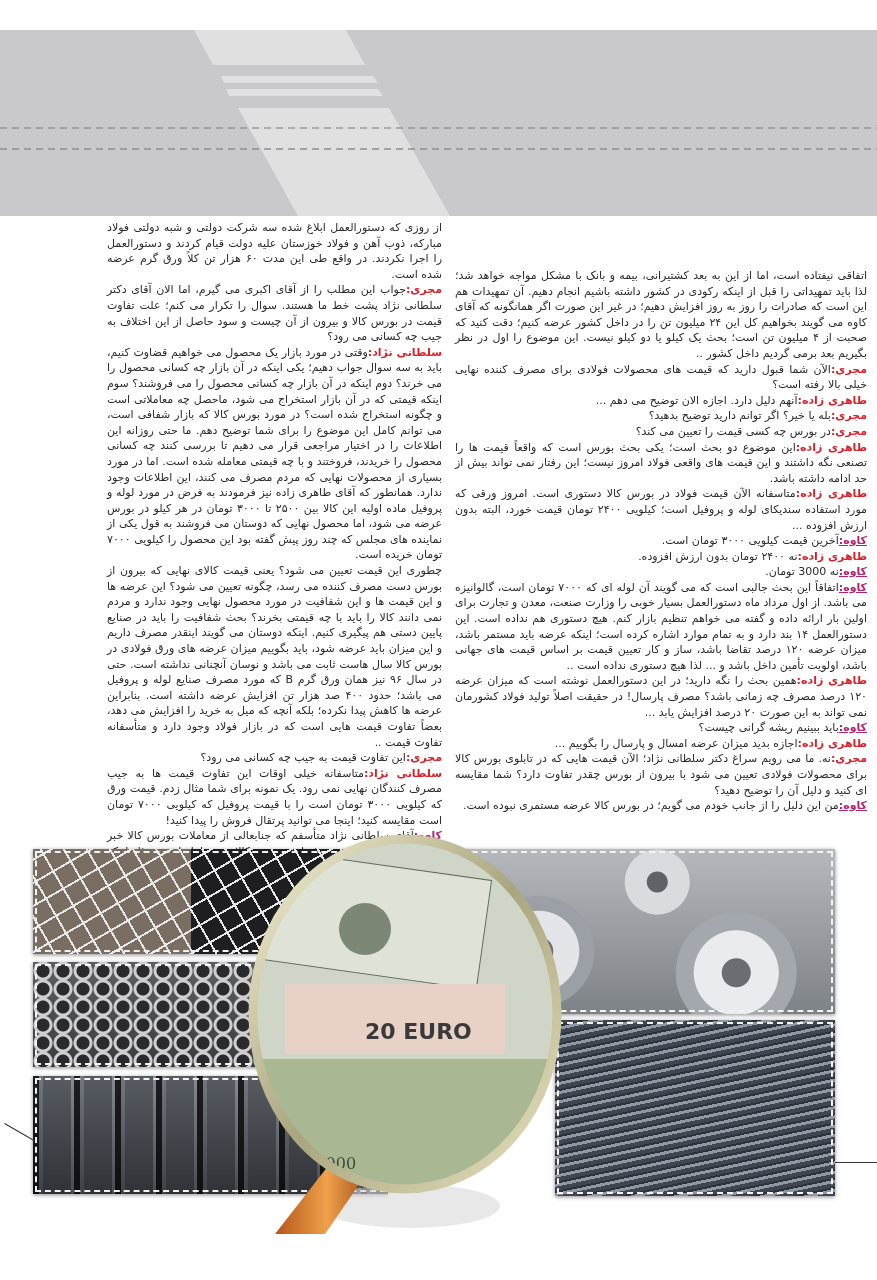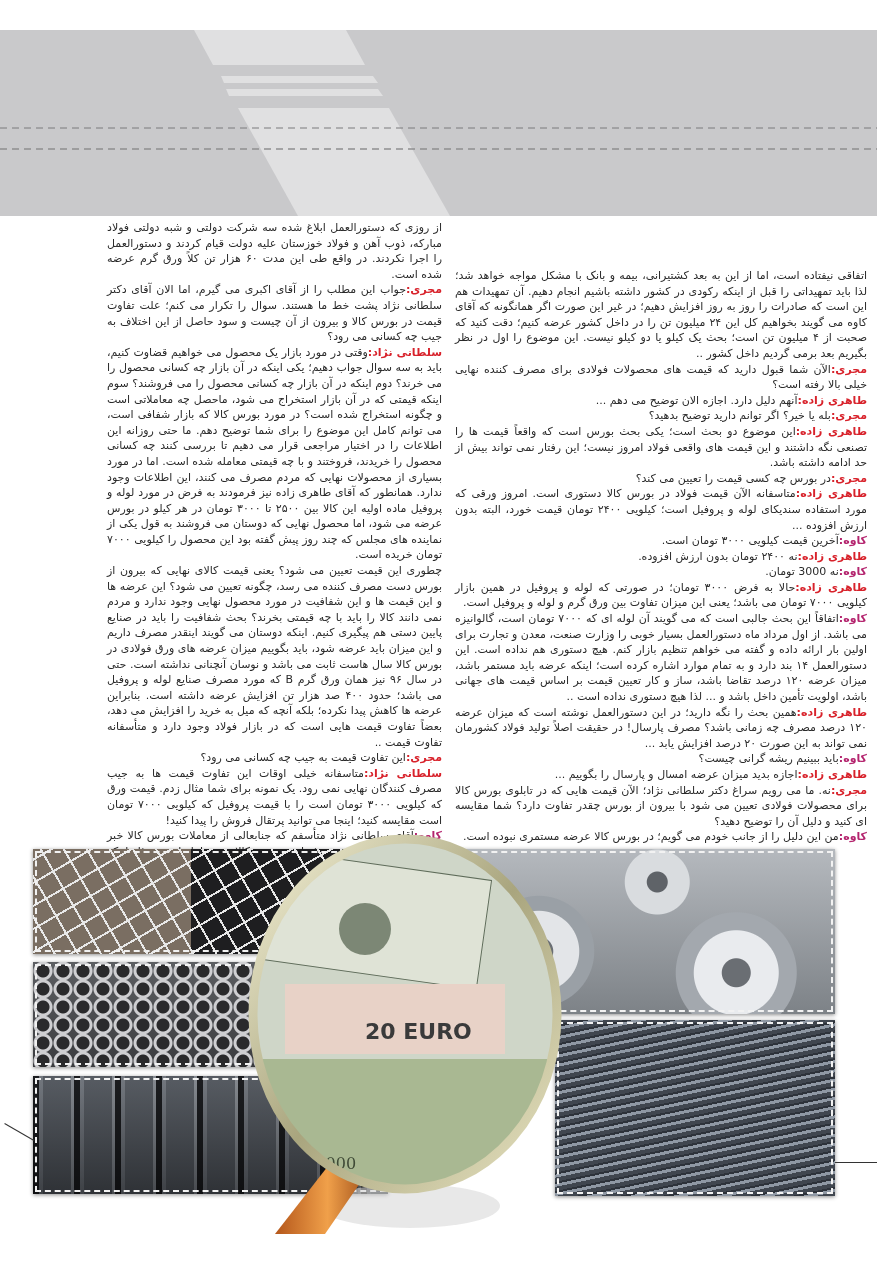--- a/index.html
+++ b/index.html
@@ -10,21 +10,21 @@
   .header-band svg { position: absolute; left: 0; top: 0; }
 
   
   .column { position: absolute; top: 220px; direction: rtl; text-align: justify; text-align-last: right;
             font-size: 11px; line-height: 15.6px; color: #2a2a2a; }
   .col-right { left: 455px; width: 412px; margin-top: 48px; }
   .col-left  { left: 107px; width: 335px; }
   .para { margin: 0; }
   .spk { font-weight: bold; }
   .spk.red { color: #d8222b; }
-  .spk.purple { color: #b4246e; }
+  .spk.purple { color: #b4246e; text-decoration: underline; }
 
   
   .collage { position: absolute; left: 0; top: 824px; width: 756px; height: 410px; }
   .photo { position: absolute; overflow: hidden; box-shadow: 0 1px 4px rgba(0,0,0,0.45); }
   .photo::after { content: ""; position: absolute; inset: 2px; border: 2px dashed #f2f2f2; pointer-events: none; }
 
   .p-square { left: 33px; top: 25px; width: 395px; height: 105px;
     background:
       repeating-linear-gradient(60deg, transparent 0 18px, #e8e8e8 18px 20px),
       repeating-linear-gradient(-30deg, transparent 0 18px, #e8e8e8 18px 20px),
@@ -66,27 +66,26 @@
     <line x1="0" y1="98" x2="877" y2="98" stroke="#7a7a7c" stroke-width="1" stroke-dasharray="7,5"></line>
     <line x1="0" y1="119" x2="877" y2="119" stroke="#8e8e90" stroke-width="1.5" stroke-dasharray="7,5"></line>
   </svg>
 </div>
 
 <div class="column col-right" id="col-right">
     <p class="para"><span>اتفاقی نیفتاده است، اما از این به بعد کشتیرانی، بیمه و بانک با مشکل مواجه خواهد شد؛ لذا باید تمهیداتی را قبل از اینکه رکودی در کشور داشته باشیم انجام دهیم. آن تمهیدات هم این است که صادرات را روز به روز افزایش دهیم؛ در غیر این صورت اگر همانگونه که آقای کاوه می گویند بخواهیم کل این ۲۴ میلیون تن را در داخل کشور عرضه کنیم؛ دقت کنید که صحبت از ۴ میلیون تن است؛ بحث یک کیلو یا دو کیلو نیست. این موضوع را اول در نظر بگیریم بعد برمی گردیم داخل کشور ..</span></p>
     <p class="para"><span class="spk red">مجری:</span><span>الآن شما قبول دارید که قیمت های محصولات فولادی برای مصرف کننده نهایی خیلی بالا رفته است؟</span></p>
     <p class="para"><span class="spk red">طاهری زاده:</span><span>آنهم دلیل دارد. اجازه الان توضیح می دهم ...</span></p>
     <p class="para"><span class="spk red">مجری:</span><span>بله یا خیر؟ اگر توانم دارید توضیح بدهید؟</span></p>
+    <p class="para"><span class="spk red">مجری:</span><span>در بورس چه کسی قیمت را تعیین می کند؟</span></p>
     <p class="para"><span class="spk red">طاهری زاده:</span><span>این موضوع دو بحث است؛ یکی بحث بورس است که واقعاً قیمت ها را تصنعی نگه داشتند و این قیمت های واقعی فولاد امروز نیست؛ این رفتار نمی تواند بیش از حد ادامه داشته باشد.</span></p>
-    <p class="para"><span class="spk red">مجری:</span><span>در بورس چه کسی قیمت را تعیین می کند؟</span></p>
     <p class="para"><span class="spk red">طاهری زاده:</span><span>متاسفانه الآن قیمت فولاد در بورس کالا دستوری است. امروز ورقی که مورد استفاده سندیکای لوله و پروفیل است؛ کیلویی ۲۴۰۰ تومان قیمت خورد، البته بدون ارزش افزوده ...</span></p>
     <p class="para"><span class="spk purple">کاوه:</span><span>آخرین قیمت کیلویی ۳۰۰۰ تومان است.</span></p>
     <p class="para"><span class="spk red">طاهری زاده:</span><span>نه ۲۴۰۰ تومان بدون ارزش افزوده.</span></p>
     <p class="para"><span class="spk purple">کاوه:</span><span>نه 3000 تومان.</span></p>
-    <p class="para"><span class="spk red">طاهری زاده:</span><span>حالا به فرض ۳۰۰۰ تومان؛ در صورتی که لوله و پروفیل در همین بازار کیلویی ۷۰۰۰ تومان می باشد؛ یعنی این میزان تفاوت بین ورق گرم و لوله و پروفیل است.</span></p>
     <p class="para"><span class="spk purple">کاوه:</span><span>اتفاقاً این بحث جالبی است که می گویند آن لوله ای که ۷۰۰۰ تومان است، گالوانیزه می باشد. از اول مرداد ماه دستورالعمل بسیار خوبی را وزارت صنعت، معدن و تجارت برای اولین بار ارائه داده و گفته می خواهم تنظیم بازار کنم. هیچ دستوری هم نداده است. این دستورالعمل ۱۴ بند دارد و به تمام موارد اشاره کرده است؛ اینکه عرضه باید مستمر باشد، میزان عرضه ۱۲۰ درصد تقاضا باشد، ساز و کار تعیین قیمت بر اساس قیمت های جهانی باشد، اولویت تأمین داخل باشد و ... لذا هیچ دستوری نداده است ..</span></p>
     <p class="para"><span class="spk red">طاهری زاده:</span><span>همین بحث را نگه دارید؛ در این دستورالعمل نوشته است که میزان عرضه ۱۲۰ درصد مصرف چه زمانی باشد؟ مصرف پارسال! در حقیقت اصلاً تولید فولاد کشورمان نمی تواند به این صورت ۲۰ درصد افزایش یابد ...</span></p>
     <p class="para"><span class="spk purple">کاوه:</span><span>باید ببینیم ریشه گرانی چیست؟</span></p>
     <p class="para"><span class="spk red">طاهری زاده:</span><span>اجازه بدید میزان عرضه امسال و پارسال را بگوییم ...</span></p>
     <p class="para"><span class="spk red">مجری:</span><span>نه. ما می رویم سراغ دکتر سلطانی نژاد؛ الآن قیمت هایی که در تابلوی بورس کالا برای محصولات فولادی تعیین می شود با بیرون از بورس چقدر تفاوت دارد؟ شما مقایسه ای کنید و دلیل آن را توضیح دهید؟</span></p>
     <p class="para"><span class="spk purple">کاوه:</span><span>من این دلیل را از جانب خودم می گویم؛ در بورس کالا عرضه مستمری نبوده است.</span></p>
   </div>
 
 <div class="column col-left" id="col-left">
     <p class="para"><span>از روزی که دستورالعمل ابلاغ شده سه شرکت دولتی و شبه دولتی فولاد مبارکه، ذوب آهن و فولاد خوزستان علیه دولت قیام کردند و دستورالعمل را اجرا نکردند. در واقع طی این مدت ۶۰ هزار تن کلاً ورق گرم عرضه شده است.</span></p>

